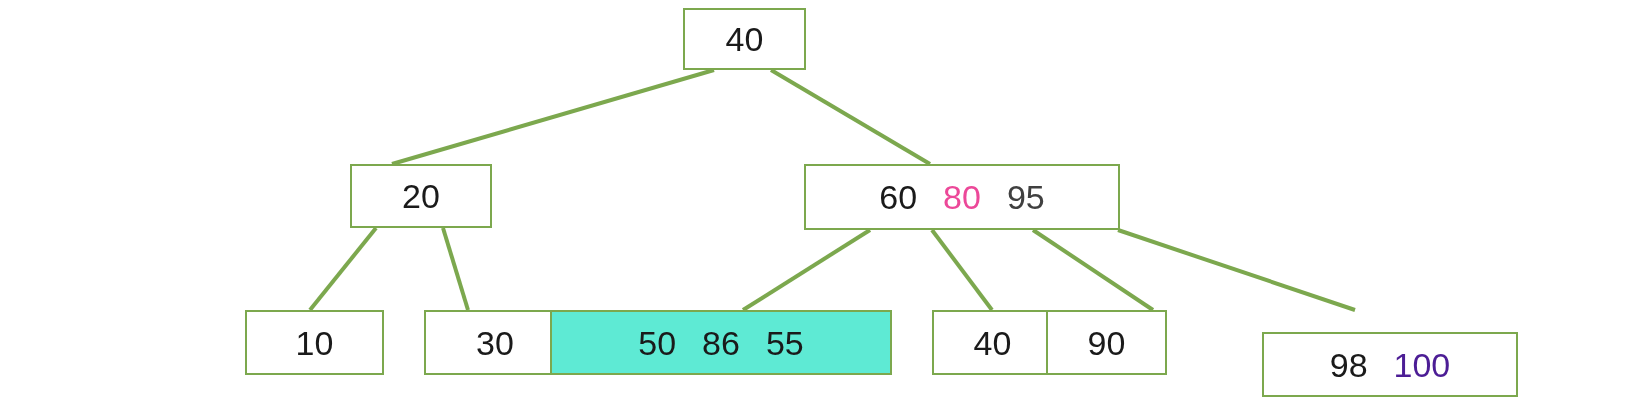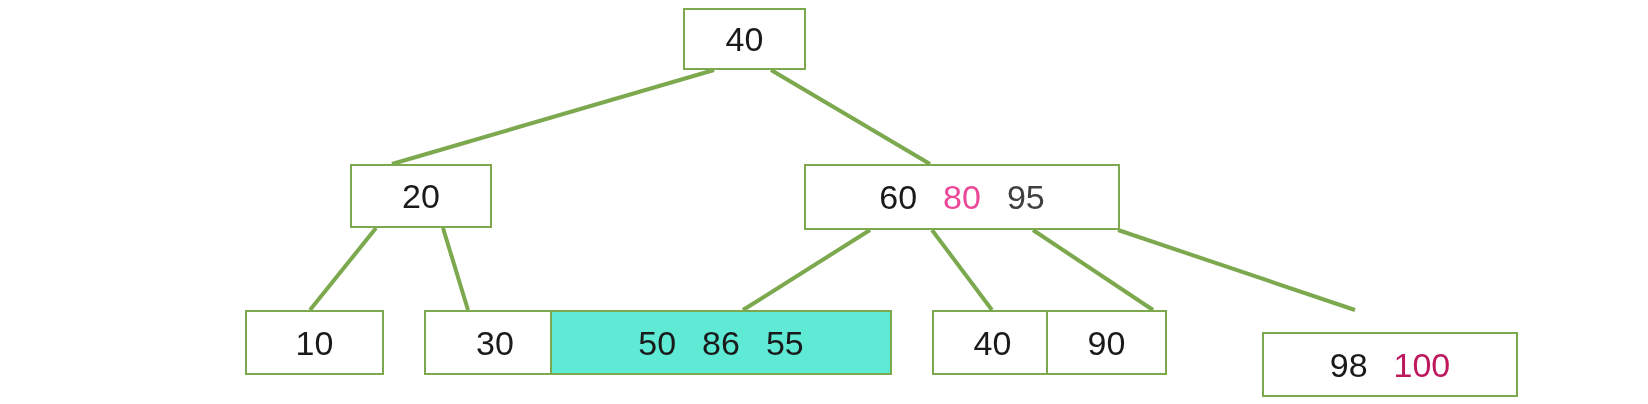--- a/index.html
+++ b/index.html
@@ -107,18 +107,18 @@
         </div>
       </div>
       <div class="node" style="left: 1046px; top: 310px; width: 121px; height: 65px; border-color: rgb(124, 168, 78); border-width: 2px; background: rgb(255, 255, 255);">
         <div class="keys">
           <span class="key" style="color: rgb(26, 26, 26);">90</span>
         </div>
       </div>
       <div class="node" style="left: 1262px; top: 312px; width: 256px; height: 65px; border-color: rgb(124, 168, 78); border-width: 2px; background: rgb(255, 255, 255); margin-top: 20px;">
         <div class="keys">
           <span class="key" style="color: rgb(26, 26, 26);">98</span>
-          <span class="key" style="color: #be185d; text-align: right;">100</span>
+          <span class="key" style="color: #4c1d95; text-align: right;">100</span>
         </div>
       </div>
     </div>
 
 </div>
 
 </body></html>

